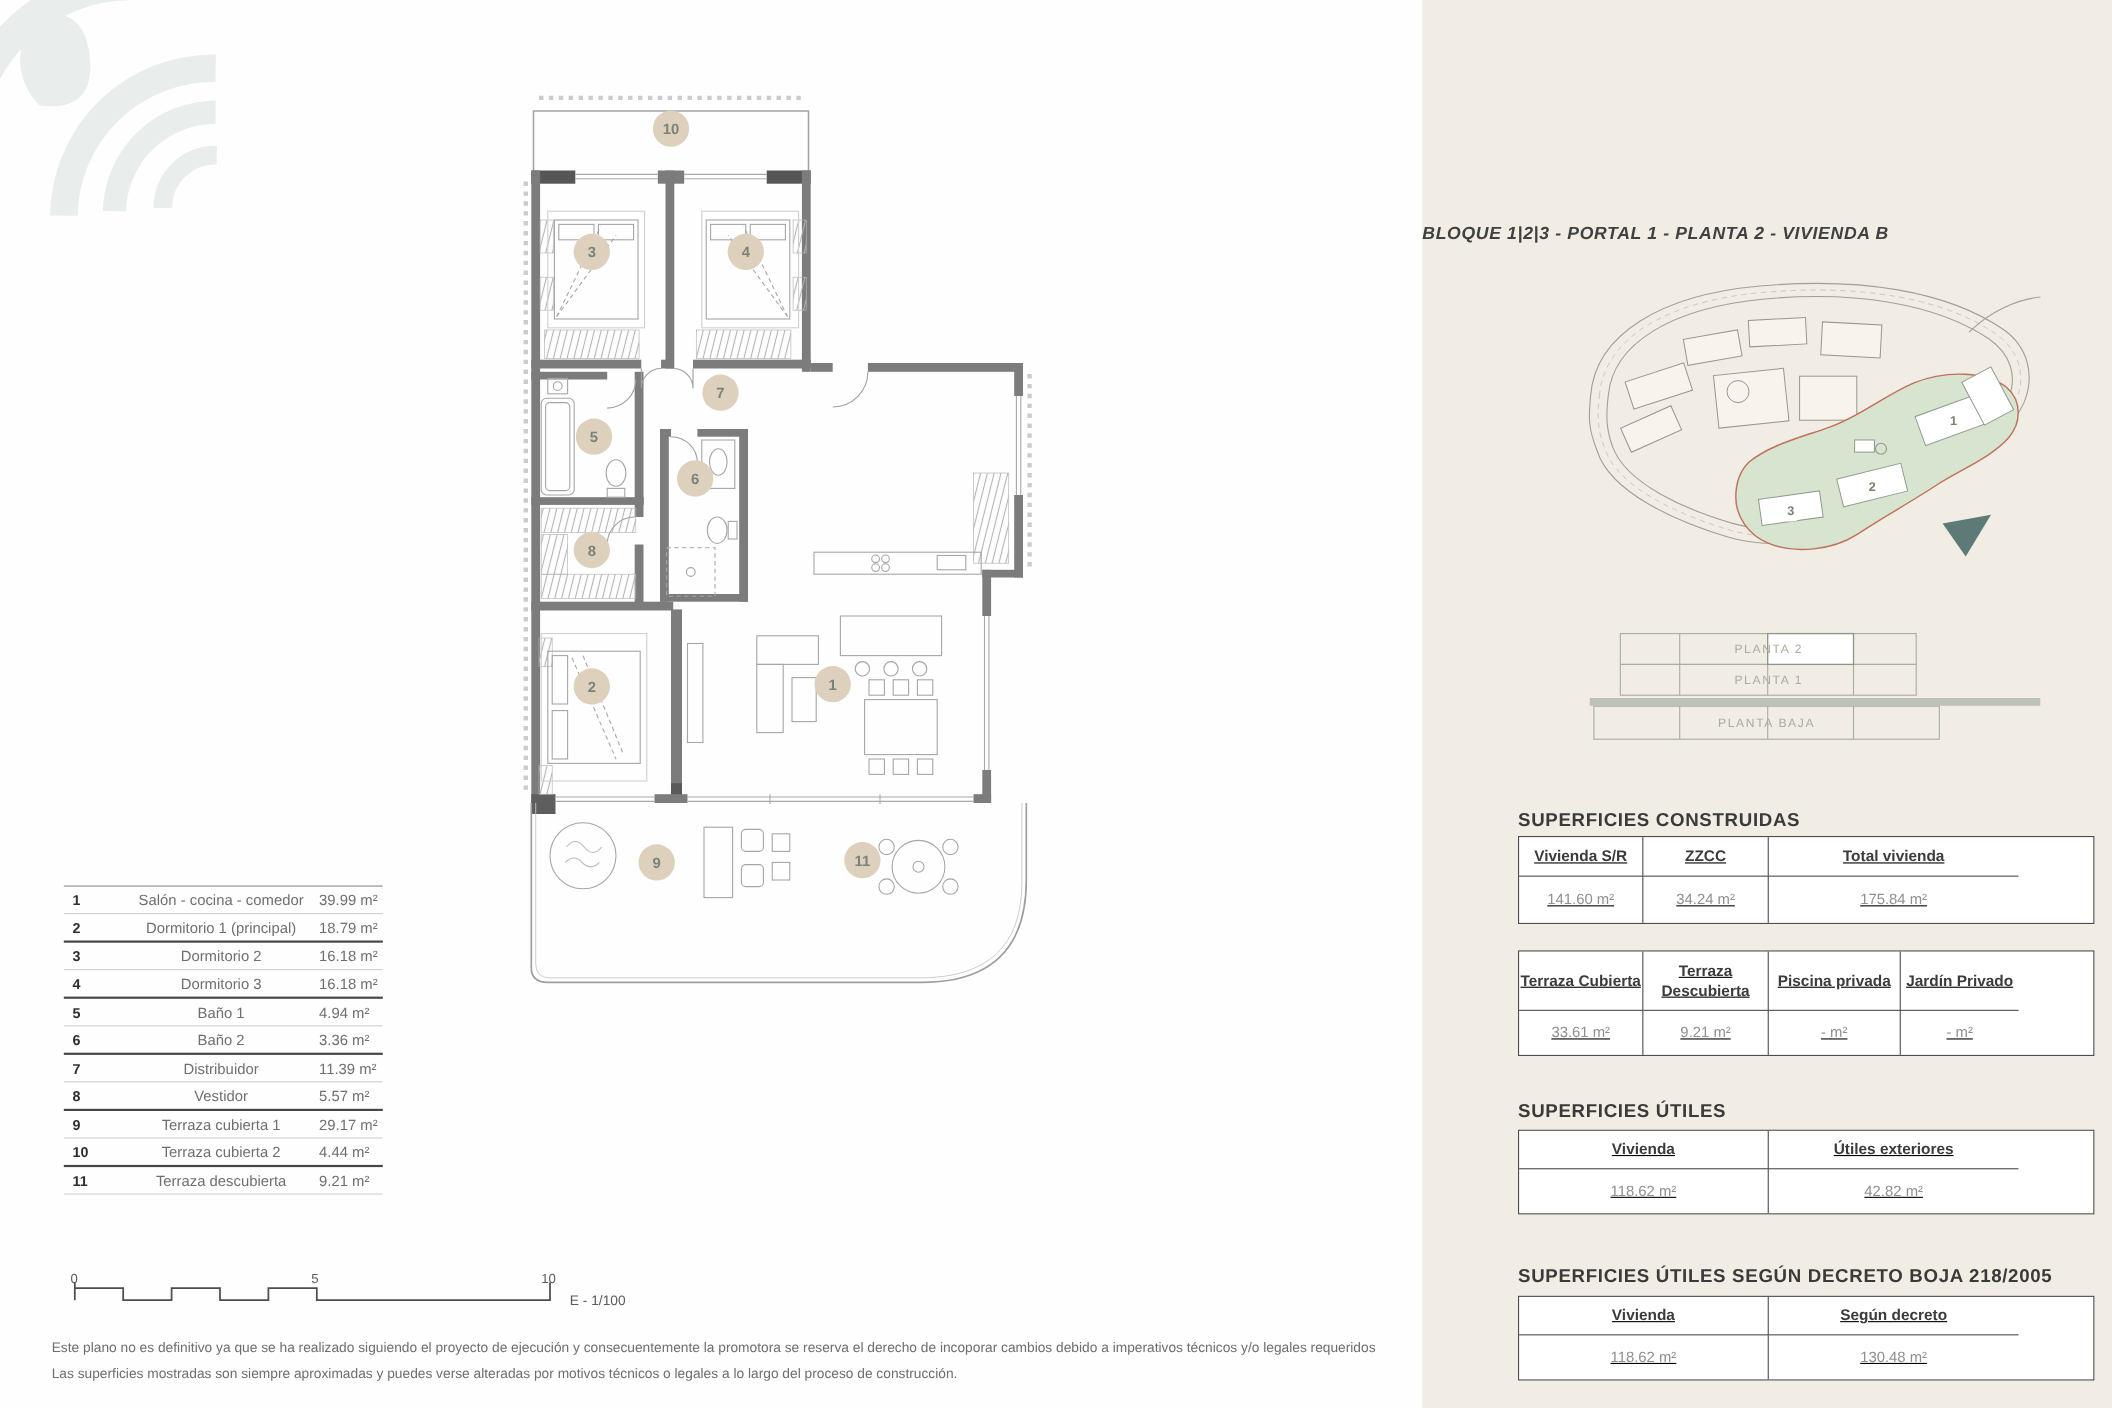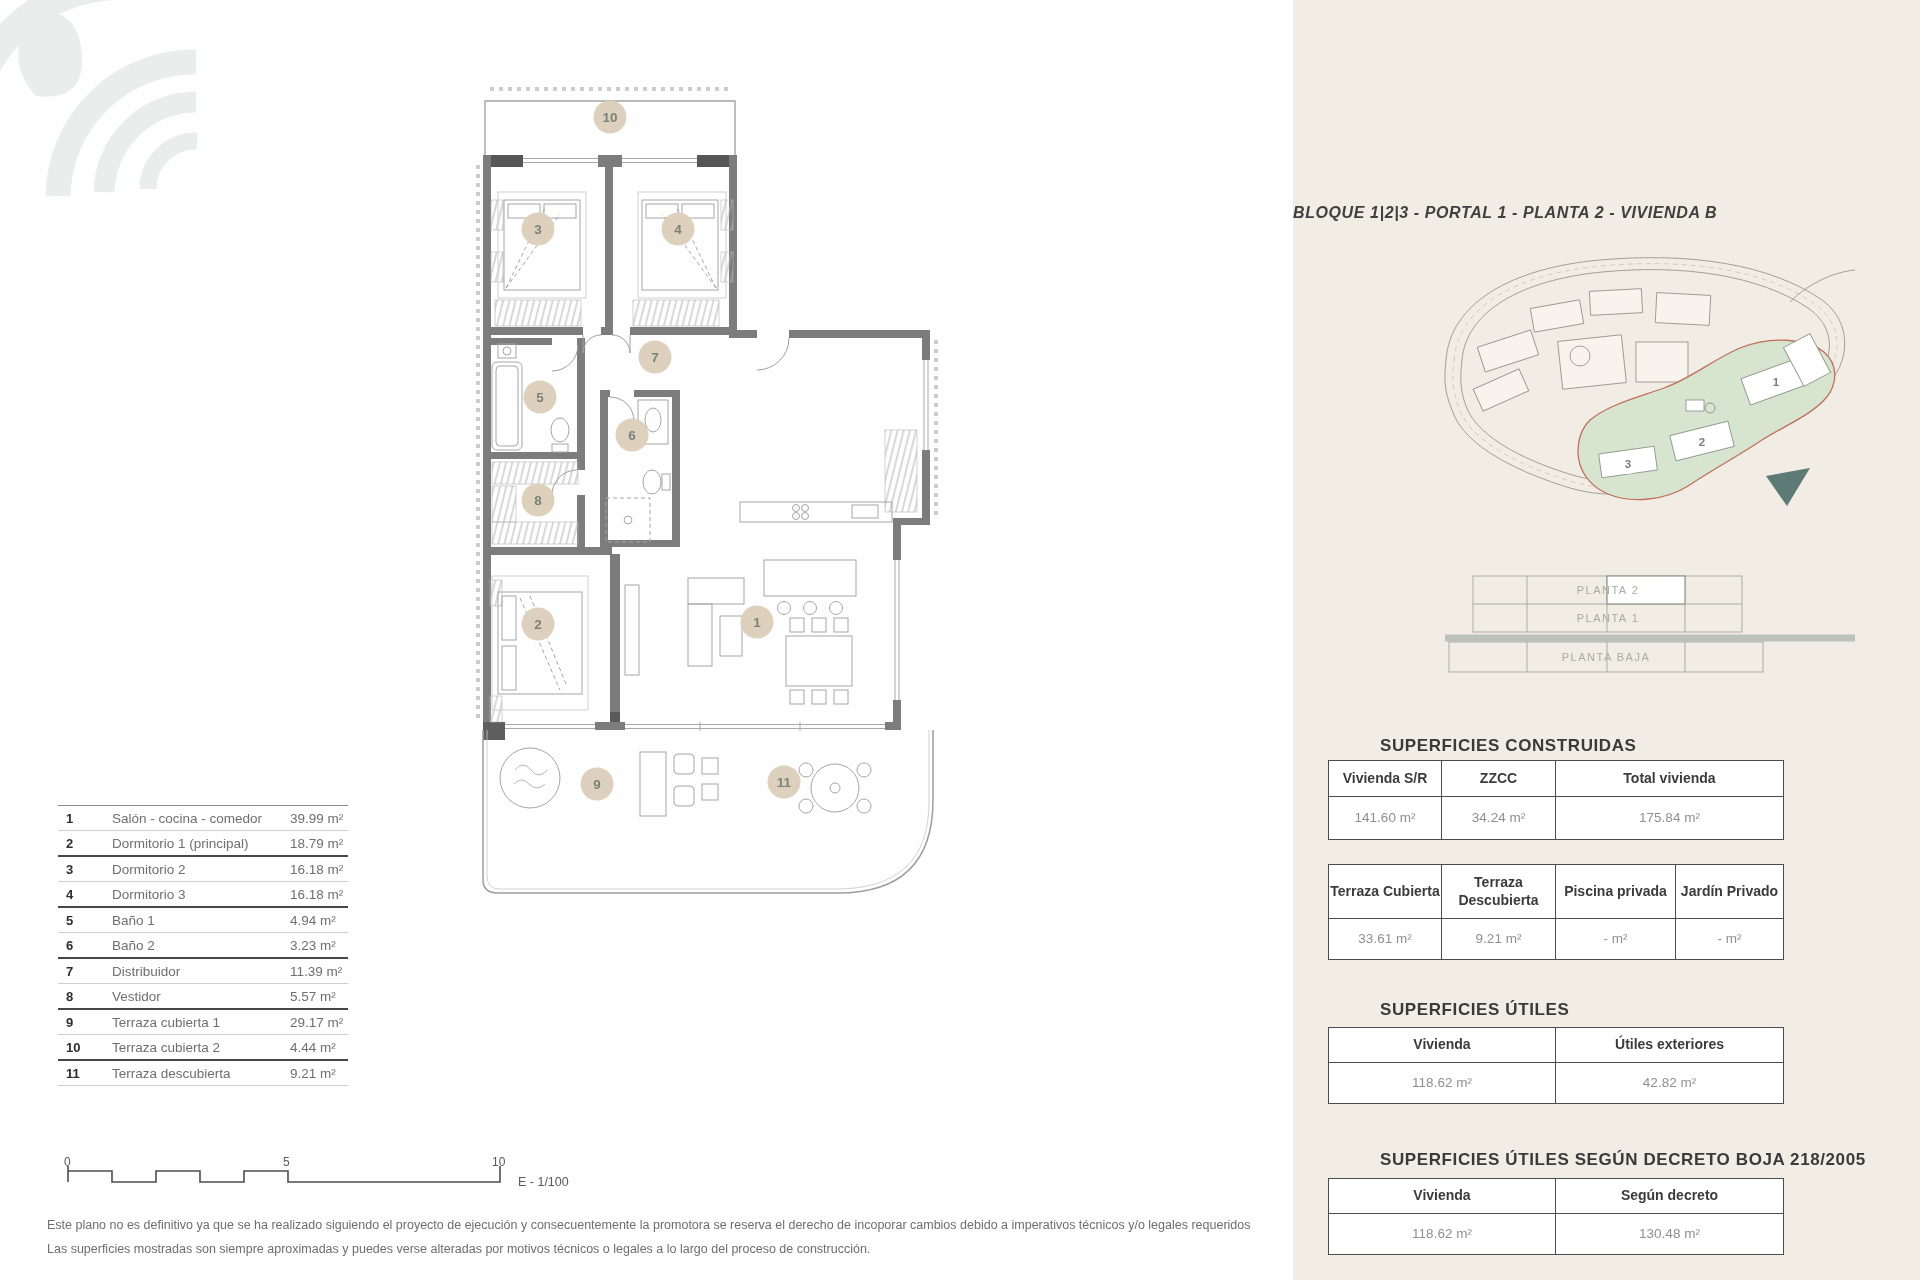--- a/index.html
+++ b/index.html
@@ -3,37 +3,37 @@
 <meta charset="utf-8">
 <style>
   html,body{margin:0;padding:0;background:#ffffff;}
   #stage{position:relative;width:1920px;height:1280px;background:#fefefe;overflow:hidden;
          font-family:"Liberation Sans",sans-serif;padding-left:38px;}
   
   .panel{position:absolute;left:1293px;top:0;width:627px;height:1280px;background:#f1ece4;}
   .panel-title{position:absolute;left:1293px;top:204px;width:614px;text-align:left;
       font-size:16px;font-weight:600;letter-spacing:.6px;color:#3f4040;font-style:italic;}
   .sec-heading{position:absolute;left:1380px;font-size:17px;font-weight:700;letter-spacing:.6px;color:#3a3a3a;}
-  .tbl{position:absolute;left:1328px;width:456px;display:grid;background:#fff;border:1px solid #4d4d4d;box-sizing:border-box;}
+  .tbl{position:absolute;left:1380px;width:524px;display:grid;background:#fff;border:1px solid #4d4d4d;box-sizing:border-box;text-decoration:underline;}
   .cell{display:flex;align-items:center;justify-content:center;text-align:center;
         border-right:1px solid #4d4d4d;border-bottom:1px solid #4d4d4d;box-sizing:border-box;line-height:1.25;}
   .cell.lastcol{border-right:none;}
   .cell.lastrow{border-bottom:none;}
   .th{font-size:14px;font-weight:700;color:#3b3b3b;}
   .td{font-size:13.5px;color:#8f8f8f;}
   #t1{top:760px;grid-template-columns:113px 114px 227px;grid-template-rows:36px 42px;}
   #t2{top:864px;grid-template-columns:113px 114px 120px 107px;grid-template-rows:54px 40px;}
   #t3{top:1027px;grid-template-columns:227px 227px;grid-template-rows:35px 40px;}
   #t4{top:1178px;grid-template-columns:227px 227px;grid-template-rows:35px 40px;}
   
   .legend{position:absolute;left:58px;top:805px;width:290px;border-top:1.5px solid #8a8a8a;}
   .lrow{display:grid;grid-template-columns:54px 178px 58px;height:24px;align-items:center;border-bottom:1px solid #cfcfcf;}
   .lrow.thick{border-bottom:2px solid #474747;}
   .lnum{font-size:13px;font-weight:700;color:#2e2e2e;padding-left:8px;}
-  .lname{font-size:13.5px;color:#6f6f6f;}
+  .lname{font-size:13.5px;color:#6f6f6f;text-align:center;}
   .larea{font-size:13.5px;color:#6f6f6f;white-space:nowrap;}
   
   .disclaimer{position:absolute;left:47px;top:1213px;width:1250px;font-size:12.5px;line-height:24px;color:#6e6e6e;}
   svg text{font-family:"Liberation Sans",sans-serif;}
 </style>
 </head>
 <body>
 
 <div id="stage">
 
@@ -280,21 +280,21 @@
         <span class="larea">16.18 m²</span>
       </div>
     <div class="lrow">
         <span class="lnum">5</span>
         <span class="lname">Baño 1</span>
         <span class="larea">4.94 m²</span>
       </div>
     <div class="lrow thick">
         <span class="lnum">6</span>
         <span class="lname">Baño 2</span>
-        <span class="larea">3.23 m²</span>
+        <span class="larea">3.36 m²</span>
       </div>
     <div class="lrow">
         <span class="lnum">7</span>
         <span class="lname">Distribuidor</span>
         <span class="larea">11.39 m²</span>
       </div>
     <div class="lrow thick">
         <span class="lnum">8</span>
         <span class="lname">Vestidor</span>
         <span class="larea">5.57 m²</span>

